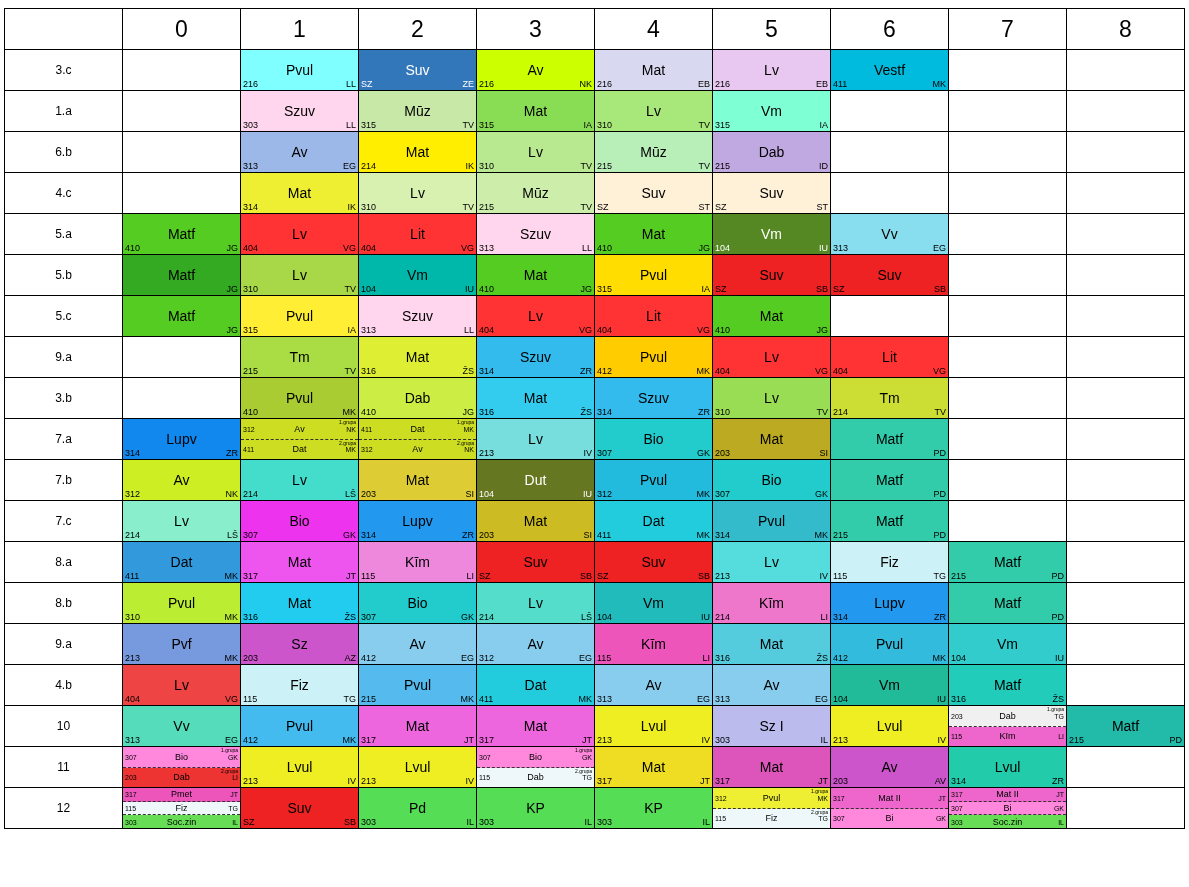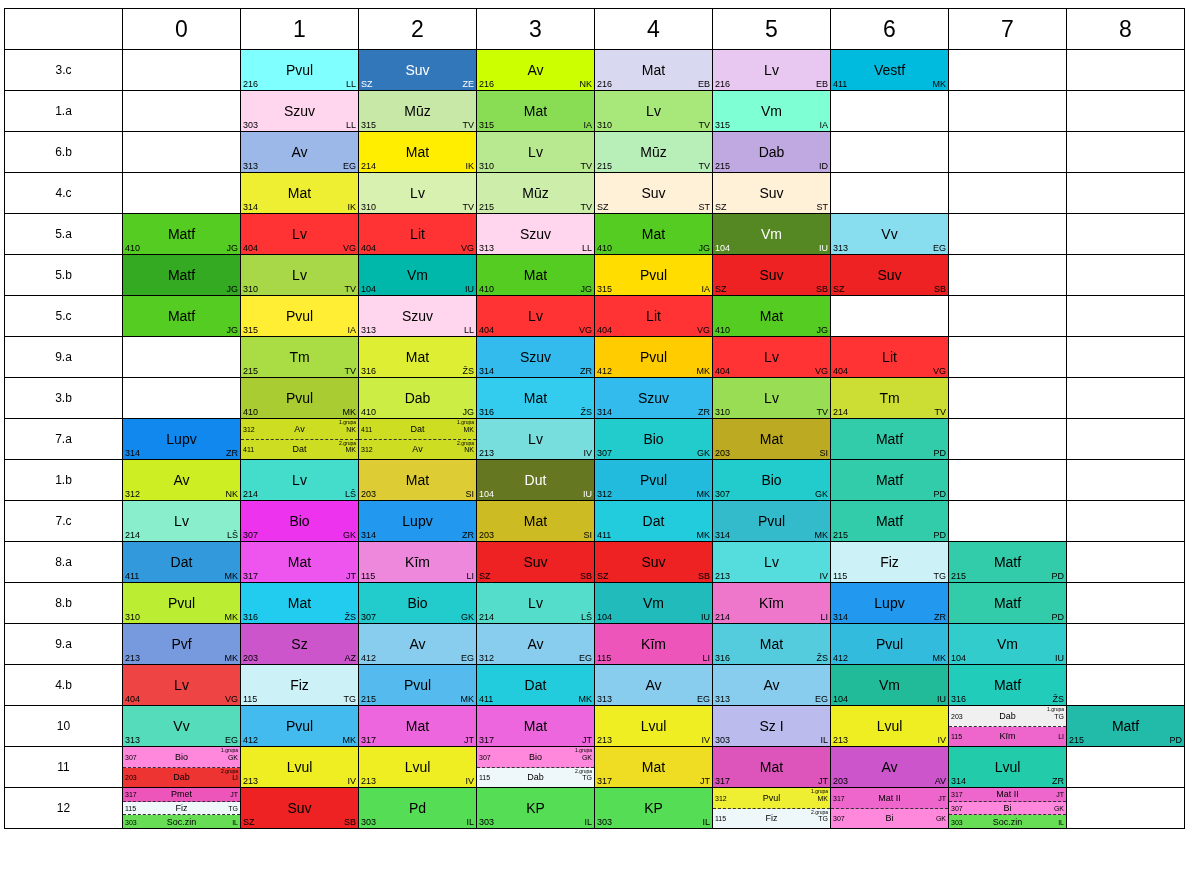--- a/index.html
+++ b/index.html
@@ -602,21 +602,21 @@
             </div>
           </td>
           <td class="cell">
             <div class="lesson empty"></div>
           </td>
           <td class="cell">
             <div class="lesson empty"></div>
           </td>
         </tr>
         <tr>
-          <td class="classcell">1.b</td>
+          <td class="classcell">7.b</td>
           <td class="cell">
             <div class="lesson" style="background:#ccee22;color:#000000">
               <span class="room">312</span>
               <span class="sub">Av</span>
               <span class="tch">NK</span>
             </div>
           </td>
           <td class="cell">
             <div class="lesson" style="background:#44ddcc;color:#000000">
               <span class="room">214</span>

